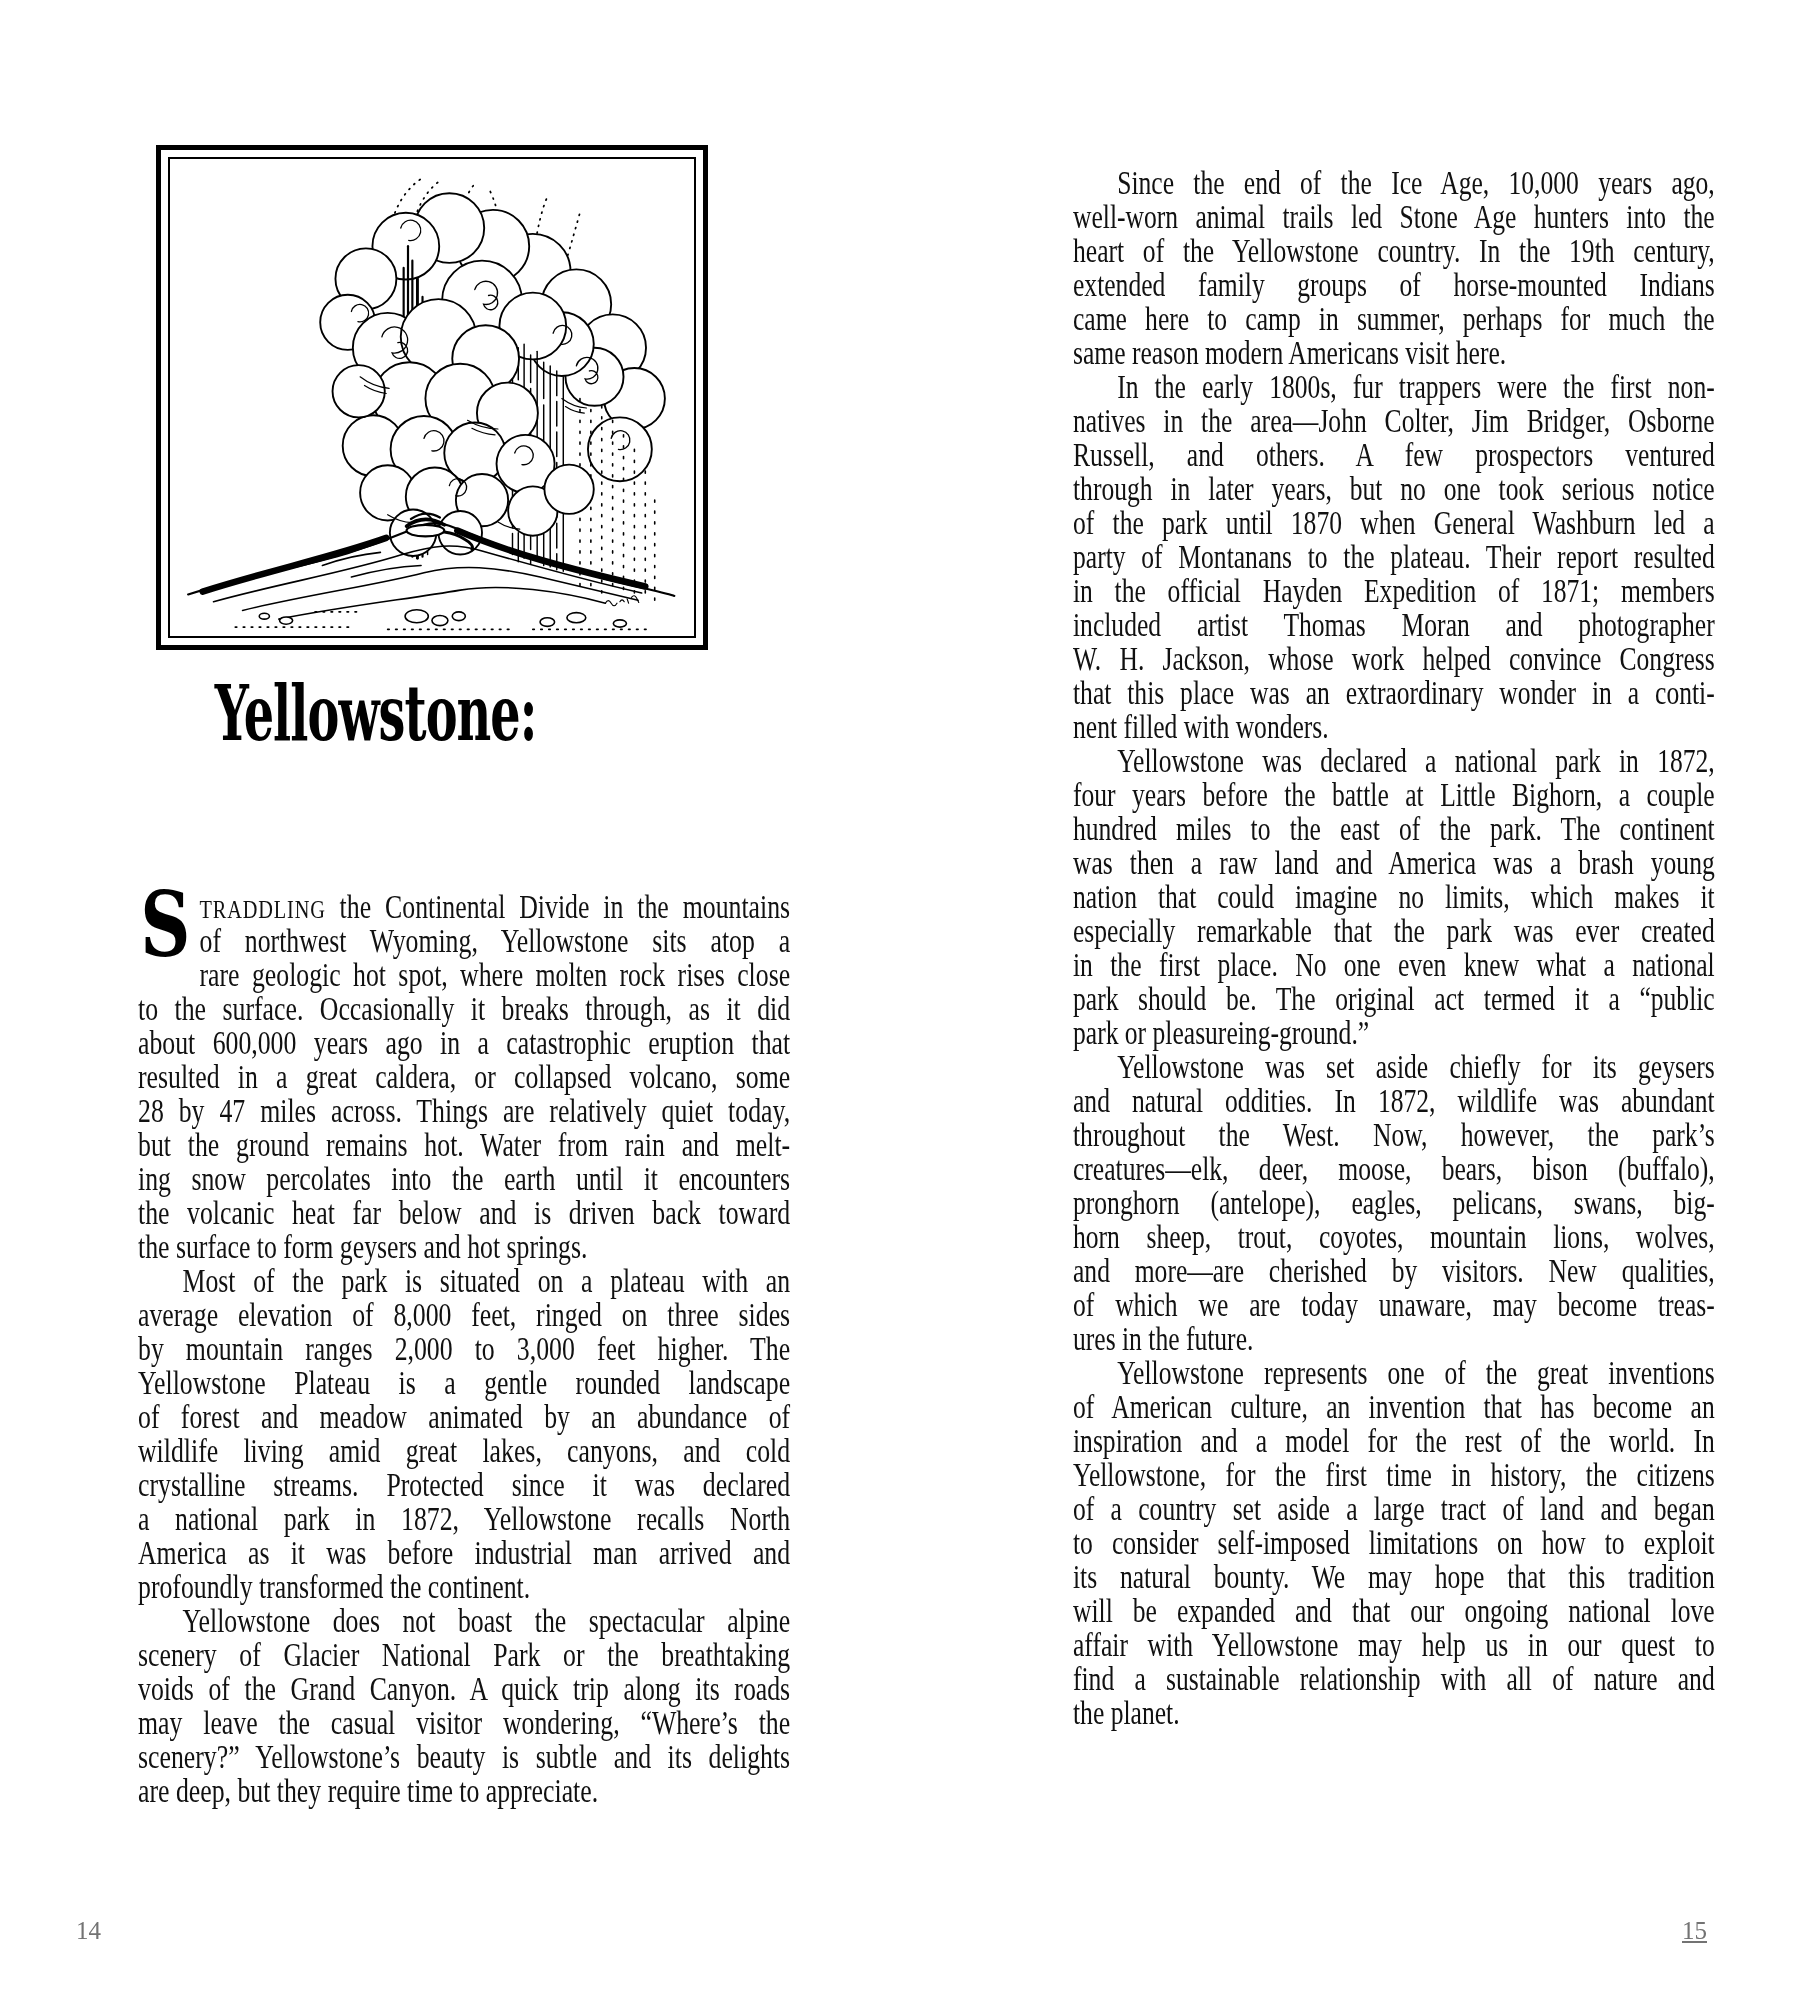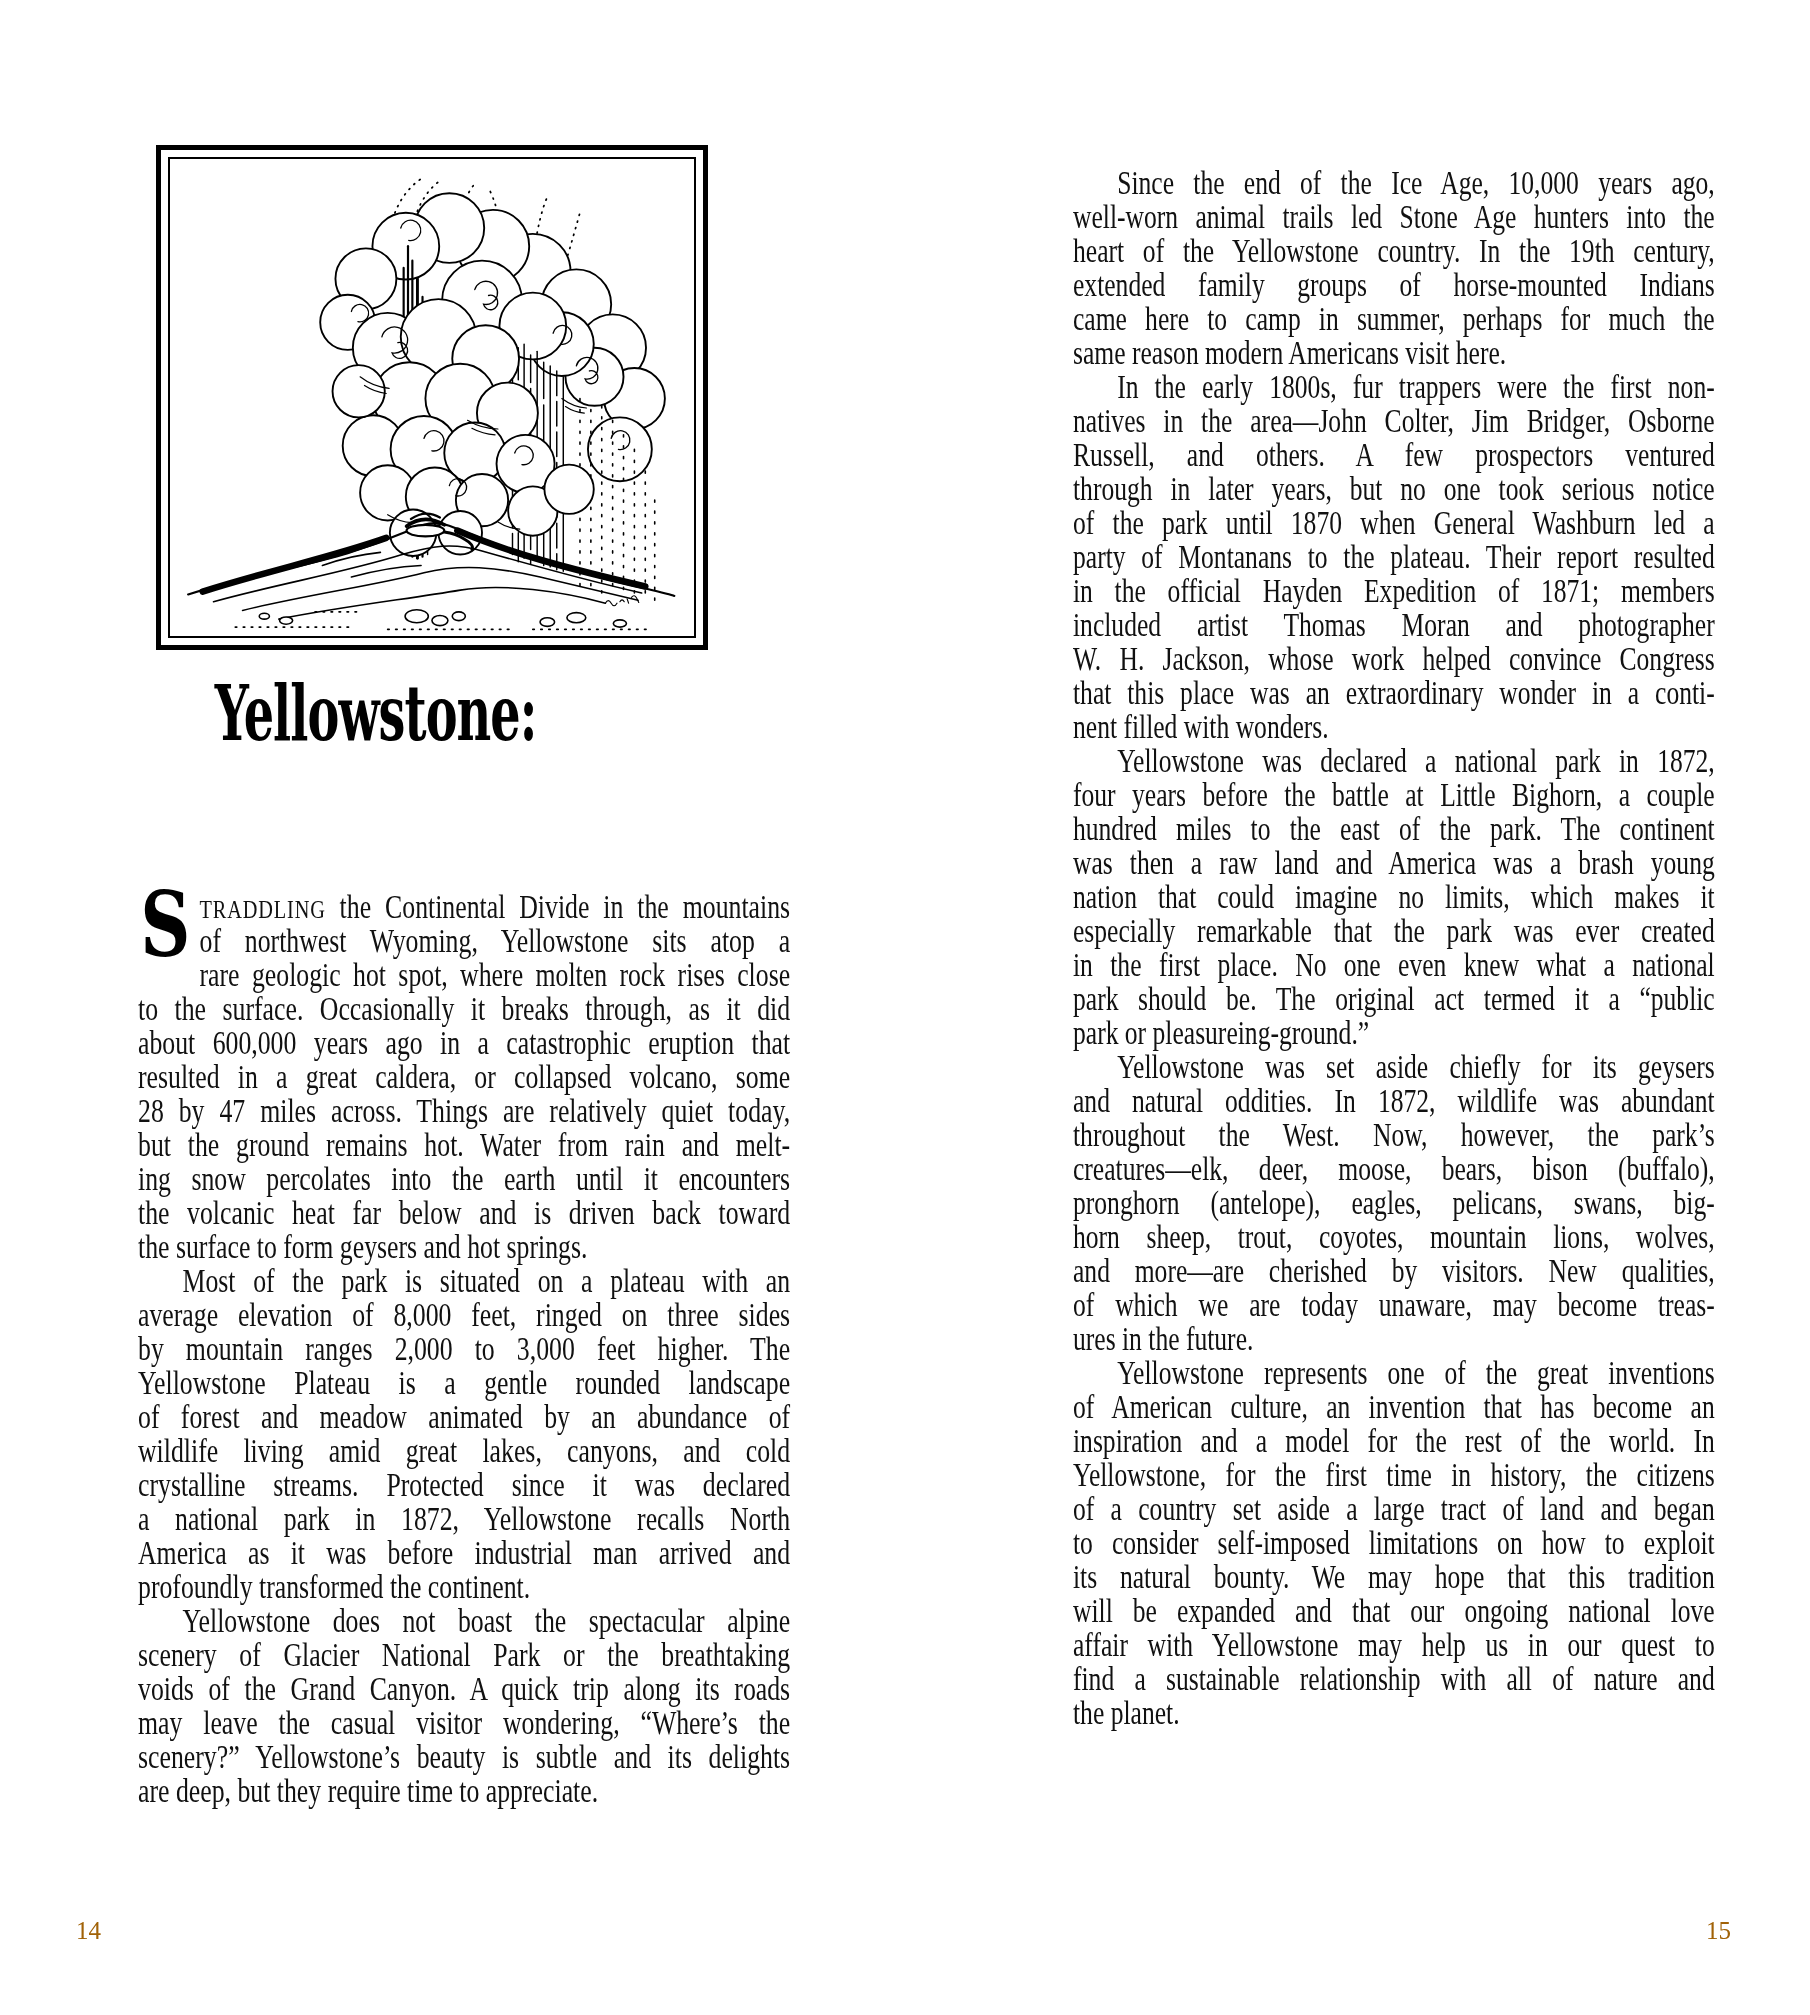--- a/index.html
+++ b/index.html
@@ -40,23 +40,23 @@
   .line.last{text-align-last:left;}
   .para.indent .line:first-child{text-indent:57px;}
   .dropcap{
     float:left;
     font-family:"DejaVu Serif", serif;font-weight:bold;color:#000;
     font-size:89px;line-height:64px;height:67px;
     margin:2.9px 11.6px 0 2.9px;
   }
   .sc{font-size:26px;letter-spacing:1.1px;}
   
-  .folio{position:absolute;font-size:25px;color:#a16207;}
+  .folio{position:absolute;font-size:25px;color:#737373;}
   .folio-left{left:76px;top:1917px;}
-  .folio-right{left:1658px;top:1917px;width:73px;text-align:right;}
+  .folio-right{left:1658px;top:1917px;width:73px;text-align:center;text-decoration:underline;}
 </style>
 </head>
 <body>
 
 <div class="illo-frame">
   <div class="illo-inner">
     <svg width="521" height="474" viewBox="0 0 718 653" fill="none" stroke="#000" stroke-linecap="round">
 
       <g stroke-width="2.4" stroke-dasharray="1.5 8">
         <path d="M300 130 C300 80 320 45 345 28"></path>

